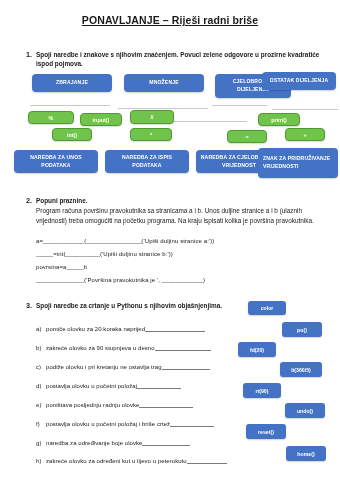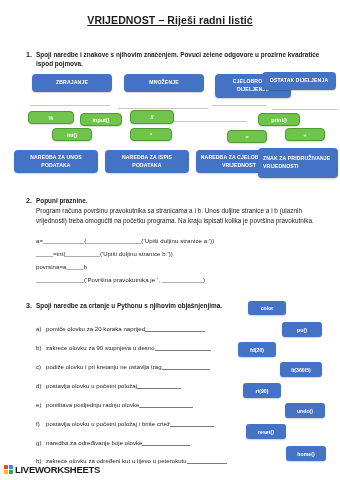--- a/index.html
+++ b/index.html
@@ -167,21 +167,21 @@
     font-weight: bold;
     letter-spacing: -0.3px;
     color: #1a1a1a;
   }
 </style>
 </head>
 <body>
 
 <div class="page">
 
-  <div class="doc-title">VRIJEDNOST – Riješi radni listić</div>
+  <div class="doc-title">PONAVLJANJE – Riješi radni briše</div>
 
   <div class="task" style="top:50px;">
     <div class="task-num">1.</div>
     <div class="task-body">Spoji naredbe i znakove s njihovim značenjem. Povuci zelene odgovore u prozirne kvadratiće ispod pojmova.</div>
   </div>
 
   <div class="blue-box" style="left:32px;  top:74px; width:80px;  height:18px;">ZBRAJANJE</div>
   <div class="blue-box" style="left:124px; top:74px; width:80px;  height:18px;">MNOŽENJE</div>
   <div class="blue-box" style="left:215px; top:74px; width:76px;  height:24px;">CJELOBROJNO DIJELJENJE</div>
   <div class="blue-box" style="left:262px; top:72px; width:74px;  height:18px;">OSTATAK DIJELJENJA</div>
@@ -249,23 +249,14 @@
 
   <div class="pill" style="left:248px; top:301px; width:38px; height:14px;">color</div>
   <div class="pill" style="left:282px; top:322px; width:40px; height:15px;">pu()</div>
   <div class="pill" style="left:238px; top:342px; width:38px; height:15px;">fd(20)</div>
   <div class="pill" style="left:280px; top:362px; width:42px; height:15px;">lt(360/5)</div>
   <div class="pill" style="left:243px; top:383px; width:38px; height:15px;">rt(90)</div>
   <div class="pill" style="left:285px; top:403px; width:40px; height:15px;">undo()</div>
   <div class="pill" style="left:246px; top:424px; width:40px; height:15px;">reset()</div>
   <div class="pill" style="left:286px; top:446px; width:40px; height:15px;">home()</div>
 
-  <div class="footer">
-    <span class="logo-mark">
-      <i style="background:#e8453c;"></i>
-        <i style="background:#4285f4;"></i>
-        <i style="background:#fbbc05;"></i>
-        <i style="background:#34a853;"></i>
-    </span>
-    <span class="logo-text">LIVEWORKSHEETS</span>
-  </div>
 
 </div>
 
 </body></html>

